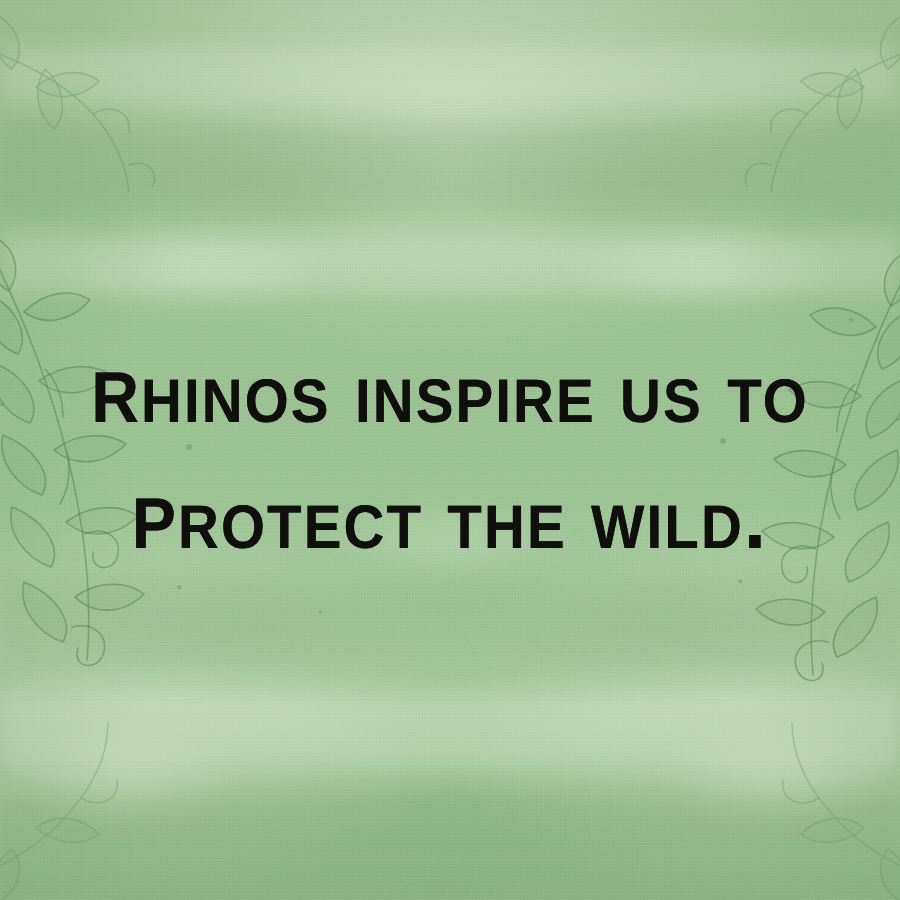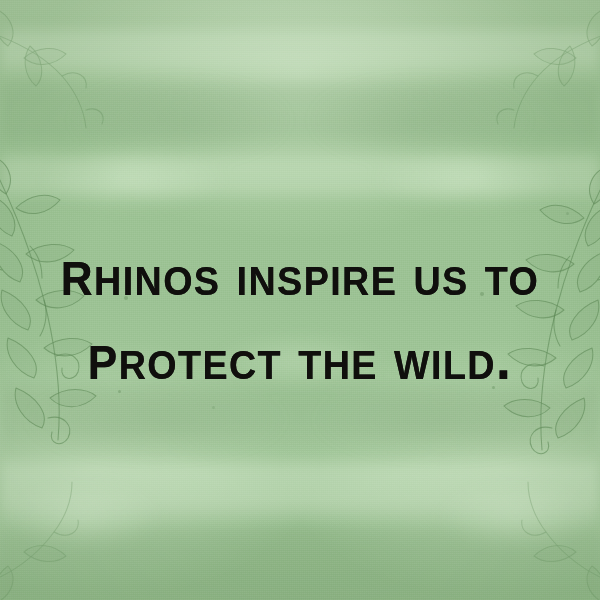--- a/index.html
+++ b/index.html
@@ -87,21 +87,20 @@
 
   
   .quote{
     position:absolute;left:0;right:0;top:224px;
     text-align:center;
     color:#100f0d;
     font-family:"Liberation Sans Narrow","Liberation Sans",sans-serif;
     font-weight:700;
     line-height:1;
     user-select:none;
-    margin-top:13px;
   }
   .quote-line{
     display:block;
     font-size:58px;
     letter-spacing:1.5px;
     font-variant-caps:small-caps;
     text-transform:lowercase;
     transform:scaleX(.92);
     filter:
       drop-shadow(0 0 0.4px rgba(16,15,13,.9));

